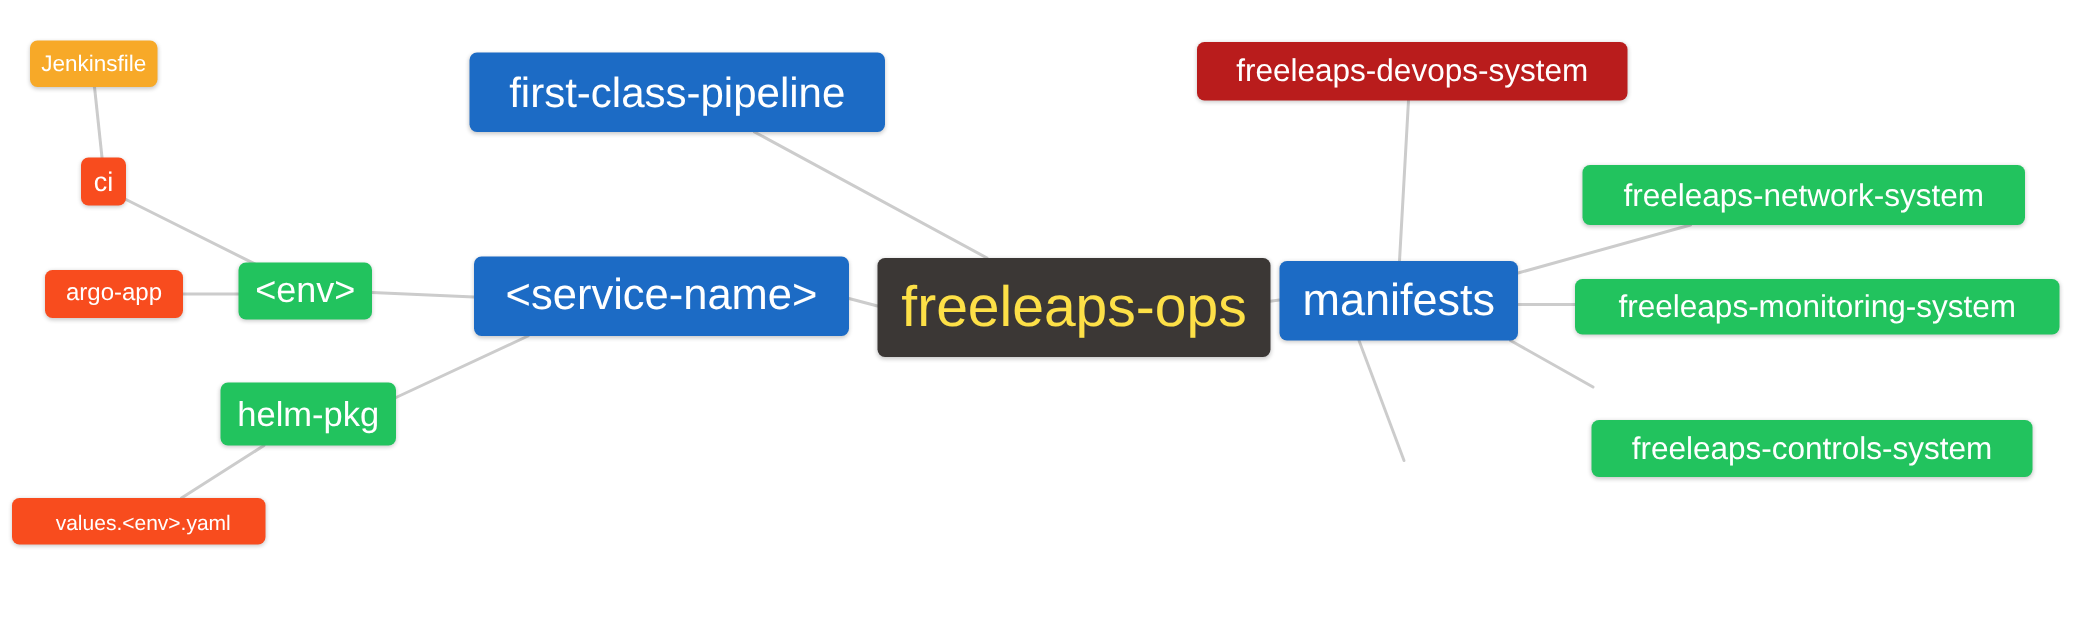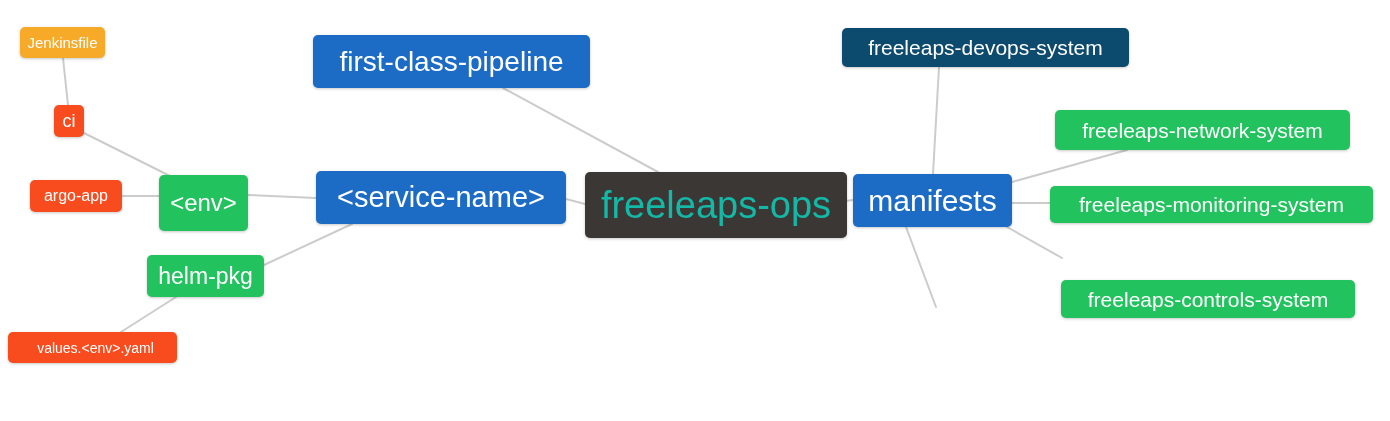--- a/index.html
+++ b/index.html
@@ -56,24 +56,24 @@
       <line x1="933" y1="174" x2="939" y2="67" stroke="#CCCCCC" stroke-width="2" stroke-linecap="round"></line>
       <line x1="1012" y1="182" x2="1127" y2="150" stroke="#CCCCCC" stroke-width="2" stroke-linecap="round"></line>
       <line x1="1012" y1="203" x2="1050" y2="203" stroke="#CCCCCC" stroke-width="2" stroke-linecap="round"></line>
       <line x1="1007" y1="227" x2="1062" y2="258" stroke="#CCCCCC" stroke-width="2" stroke-linecap="round"></line>
       <line x1="906" y1="227" x2="936" y2="307" stroke="#CCCCCC" stroke-width="2" stroke-linecap="round"></line>
     </svg>
 
   <div class="node" style="left: 20px; top: 27px; width: 85px; height: 31px; font-size: 15px; background: rgb(247, 169, 40); color: rgb(255, 255, 255);">Jenkinsfile</div>
   <div class="node" style="left: 54px; top: 105px; width: 30px; height: 32px; font-size: 18px; background: rgb(248, 76, 30); color: rgb(255, 255, 255);">ci</div>
   <div class="node" style="left: 30px; top: 180px; width: 92px; height: 32px; font-size: 16px; background: rgb(248, 76, 30); color: rgb(255, 255, 255);">argo-app</div>
-  <div class="node" style="left: 159px; top: 175px; width: 89px; height: 56px; font-size: 24px; background: rgb(34, 195, 94); color: rgb(255, 255, 255);">&lt;env&gt;</div>
+  <div class="node" style="left: 159px; top: 175px; width: 89px; height: 38px; font-size: 24px; background: rgb(34, 195, 94); color: rgb(255, 255, 255);">&lt;env&gt;</div>
   <div class="node" style="left: 147px; top: 255px; width: 117px; height: 42px; font-size: 23px; background: rgb(34, 195, 94); color: rgb(255, 255, 255);">helm-pkg</div>
   <div class="node" style="left: 8px; top: 332px; width: 169px; height: 31px; font-size: 14px; background: rgb(248, 76, 30); color: rgb(255, 255, 255); padding-left: 12px;">values.&lt;env&gt;.yaml</div>
   <div class="node" style="left: 313px; top: 35px; width: 277px; height: 53px; font-size: 28px; background: rgb(28, 107, 197); color: rgb(255, 255, 255);">first-class-pipeline</div>
   <div class="node" style="left: 316px; top: 171px; width: 250px; height: 53px; font-size: 29px; background: rgb(28, 107, 197); color: rgb(255, 255, 255);">&lt;service-name&gt;</div>
-  <div class="node" style="left: 585px; top: 172px; width: 262px; height: 66px; font-size: 38px; background: rgb(59, 55, 53); color: #14b8a6; text-align: center;">freeleaps-ops</div>
+  <div class="node" style="left: 585px; top: 172px; width: 262px; height: 66px; font-size: 38px; background: rgb(59, 55, 53); color: #fde047; text-align: center;">freeleaps-ops</div>
   <div class="node" style="left: 853px; top: 174px; width: 159px; height: 53px; font-size: 30px; background: rgb(28, 107, 197); color: rgb(255, 255, 255);">manifests</div>
-  <div class="node" style="left: 798px; top: 28px; width: 287px; height: 39px; font-size: 21px; background: #0c4a6e; color: rgb(255, 255, 255); margin-left: 44px;">freeleaps-devops-system</div>
+  <div class="node" style="left: 798px; top: 28px; width: 287px; height: 39px; font-size: 21px; background: #b91c1c; color: rgb(255, 255, 255);">freeleaps-devops-system</div>
   <div class="node" style="left: 1055px; top: 110px; width: 295px; height: 40px; font-size: 21px; background: rgb(34, 195, 94); color: rgb(255, 255, 255);">freeleaps-network-system</div>
   <div class="node" style="left: 1050px; top: 186px; width: 323px; height: 37px; font-size: 21px; background: rgb(34, 195, 94); color: rgb(255, 255, 255);">freeleaps-monitoring-system</div>
   <div class="node" style="left: 1061px; top: 256px; width: 294px; height: 38px; font-size: 21px; background: rgb(34, 195, 94); color: rgb(255, 255, 255); margin-top: 24px;">freeleaps-controls-system</div>
 </div>
 
 </body></html>

